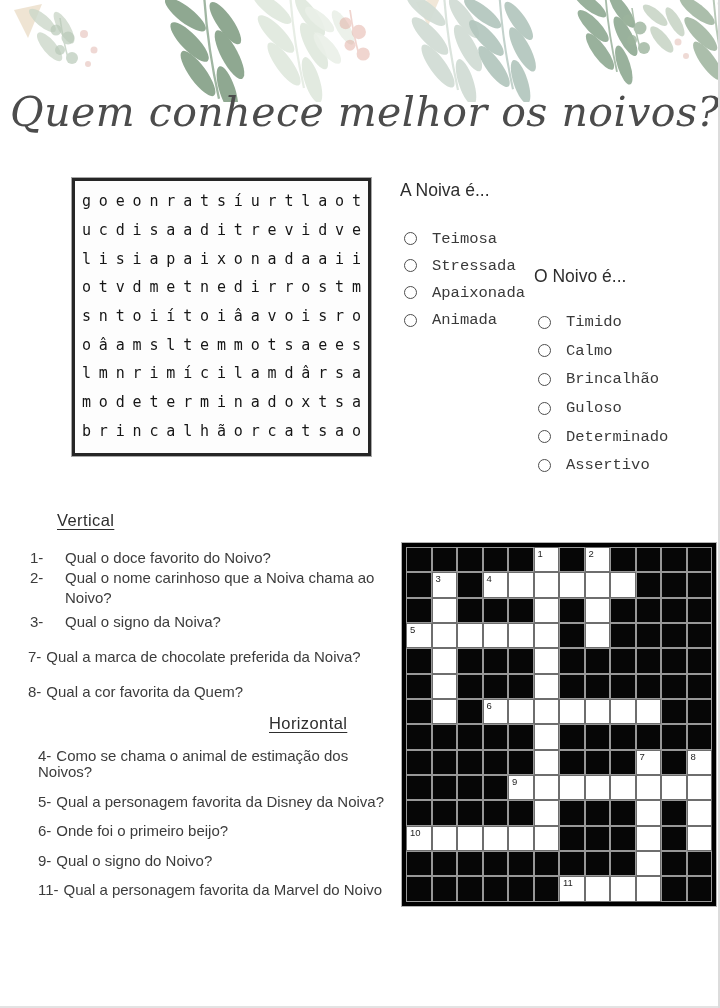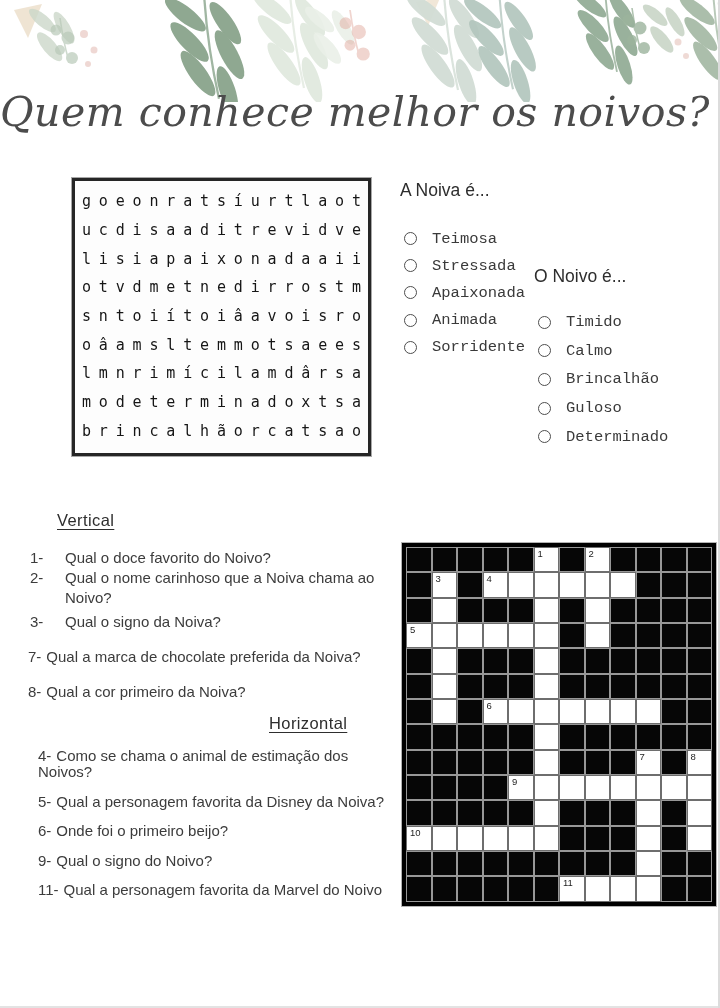--- a/index.html
+++ b/index.html
@@ -6,21 +6,21 @@
   body{
     width:720px;height:1008px;position:relative;background:#ffffff;overflow:hidden;
     font-family:"Liberation Sans",sans-serif;
   }
   body::after{content:'';position:absolute;right:0;top:0;width:2px;height:100%;background:#dcdcdc;}
   body::before{content:'';position:absolute;left:0;bottom:0;width:100%;height:2px;background:#e3e3e3;}
 
   .floral{position:absolute;top:0;left:0;}
 
   .title{
-    position:absolute;top:88px;left:0;width:720px;text-align:left;
+    position:absolute;top:88px;left:0;width:720px;text-align:right;
     font-family:"DejaVu Serif",serif;font-style:italic;font-weight:normal;
     font-size:41px;color:#4c4c4c;letter-spacing:0.5px;margin:0;
   }
 
   
   .wordsearch{
     position:absolute;left:72px;top:178px;width:299px;height:278px;box-sizing:border-box;
     border:3px solid #262626;box-shadow:0 0 0 1px #a8a8a8;background:#fdfdfd;
     padding:6px 3px 8px 3px;display:flex;flex-direction:column;
   }
@@ -325,24 +325,20 @@
         <div class="check-label">Stressada</div>
       </div>
       <div class="check-item">
         <div class="check-circle"></div>
         <div class="check-label">Apaixonada</div>
       </div>
       <div class="check-item">
         <div class="check-circle"></div>
         <div class="check-label">Animada</div>
       </div>
-      <div class="check-item">
-        <div class="check-circle"></div>
-        <div class="check-label">Sorridente</div>
-      </div>
     </div>
 </div>
 
 <div class="checklist groom">
   <div class="check-heading">O Noivo é...</div>
   <div class="check-items">
       <div class="check-item">
         <div class="check-circle"></div>
         <div class="check-label">Timido</div>
       </div>
@@ -354,20 +350,24 @@
         <div class="check-circle"></div>
         <div class="check-label">Brincalhão</div>
       </div>
       <div class="check-item">
         <div class="check-circle"></div>
         <div class="check-label">Guloso</div>
       </div>
       <div class="check-item">
         <div class="check-circle"></div>
         <div class="check-label">Determinado</div>
+      </div>
+      <div class="check-item">
+        <div class="check-circle"></div>
+        <div class="check-label">Assertivo</div>
       </div>
     </div>
 </div>
 
 <div class="section-heading vertical">Vertical</div>
 <div class="vclues">
     <div class="vclue">
       <span class="num">1-</span>
       <span class="txt">Qual o doce favorito do Noivo?</span>
     </div>
@@ -378,21 +378,21 @@
     <div class="vclue">
       <span class="num">3-</span>
       <span class="txt">Qual o signo da Noiva?</span>
     </div>
     <div class="vclue">
       <span class="num">7-</span>
       <span class="txt">Qual a marca de chocolate preferida da Noiva?</span>
     </div>
     <div class="vclue">
       <span class="num">8-</span>
-      <span class="txt">Qual a cor primeiro da Noiva?</span>
+      <span class="txt">Qual a cor favorita da Quem?</span>
     </div>
   </div>
 
 <div class="section-heading horizontal">Horizontal</div>
 <div class="hclues">
     <div class="hclue"><span class="num">4-</span><span class="txt">Como se chama o animal de estimação dos Noivos?</span></div>
     <div class="hclue"><span class="num">5-</span><span class="txt">Qual a personagem favorita da Disney da Noiva?</span></div>
     <div class="hclue"><span class="num">6-</span><span class="txt">Onde foi o primeiro beijo?</span></div>
     <div class="hclue"><span class="num">9-</span><span class="txt">Qual o signo do Noivo?</span></div>
     <div class="hclue"><span class="num">11-</span><span class="txt">Qual a personagem favorita da Marvel do Noivo</span></div>

